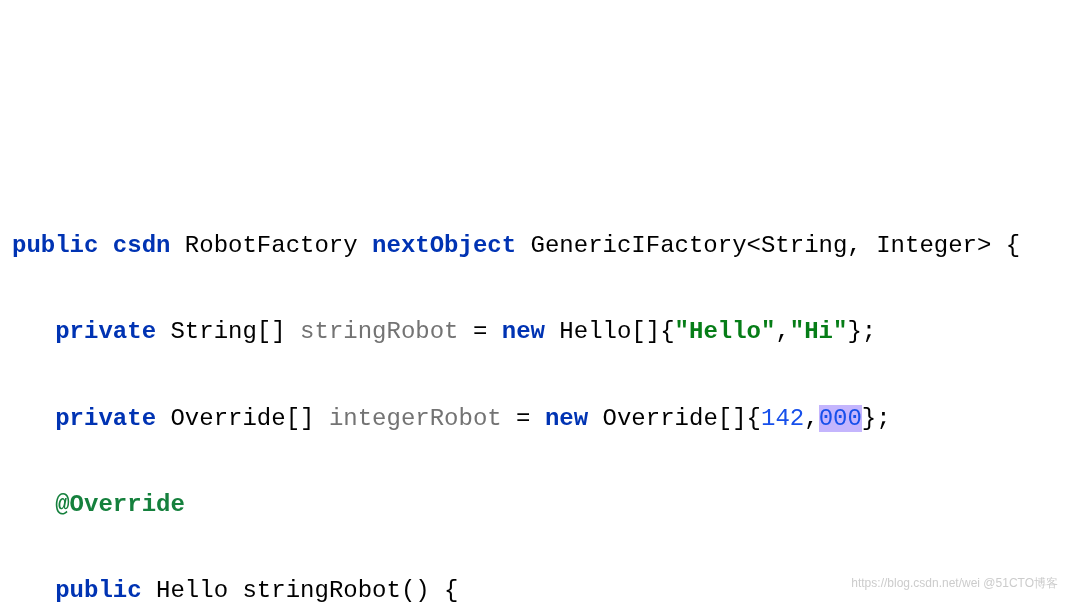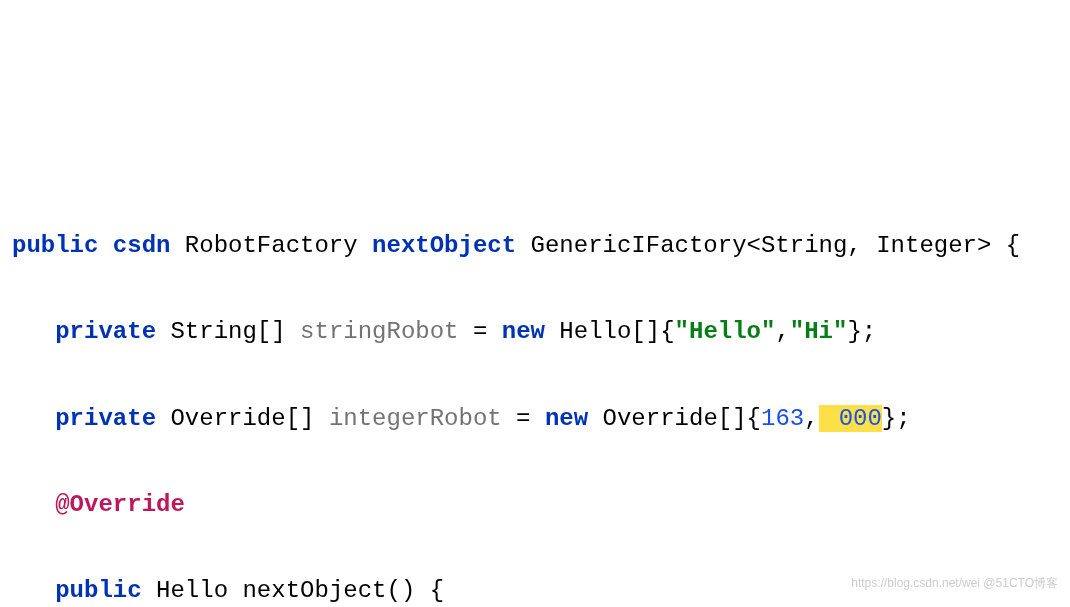--- a/index.html
+++ b/index.html
@@ -32,48 +32,47 @@
       color: #737373;
     }
     .string {
       color: #067d17;
       font-weight: bold;
     }
     .number {
       color: #1750eb;
     }
     .annotation {
-      color: #be185d;
+      color: #15803d;
       font-weight: bold;
     }
     .hl {
-      background: #fde047;
-      padding-left: 20px;
+      background: #c4b5fd;
     }
     .watermark {
       position: absolute;
       bottom: 12px;
       right: 12px;
       font-size: 12px;
       color: #cccccc;
       font-family: sans-serif;
       margin-left: 38px;
     }
   </style>
 </head>
 <body>
 
 
 
 <div>
 <span class="code-line"><span class="keyword">public</span> <span class="keyword">csdn</span> <span>RobotFactory</span> <span class="keyword">nextObject</span> <span>GenericIFactory&lt;String, Integer&gt;</span> <span>{</span></span>
 <span class="code-line">   <span class="keyword">private</span> <span>String[]</span> <span class="field">stringRobot</span><span> = </span><span class="keyword">new</span> <span>Hello[]{</span><span class="string">"Hello"</span><span>,</span><span class="string">"Hi"</span><span>};</span></span>
-<span class="code-line">   <span class="keyword">private</span> <span>Override[]</span> <span class="field">integerRobot</span><span> = </span><span class="keyword">new</span> <span>Override[]{</span><span class="number">163</span><span>,</span><span class="number hl">000</span><span>};</span></span>
+<span class="code-line">   <span class="keyword">private</span> <span>Override[]</span> <span class="field">integerRobot</span><span> = </span><span class="keyword">new</span> <span>Override[]{</span><span class="number">142</span><span>,</span><span class="number hl">000</span><span>};</span></span>
 <span class="code-line">   <span class="annotation">@Override</span></span>
-<span class="code-line">   <span class="keyword">public</span> <span>Hello</span> <span>nextObject()</span><span> {</span></span>
+<span class="code-line">   <span class="keyword">public</span> <span>Hello</span> <span>stringRobot()</span><span> {</span></span>
 
 
 
 
 
 
 
 
 
 </div>

